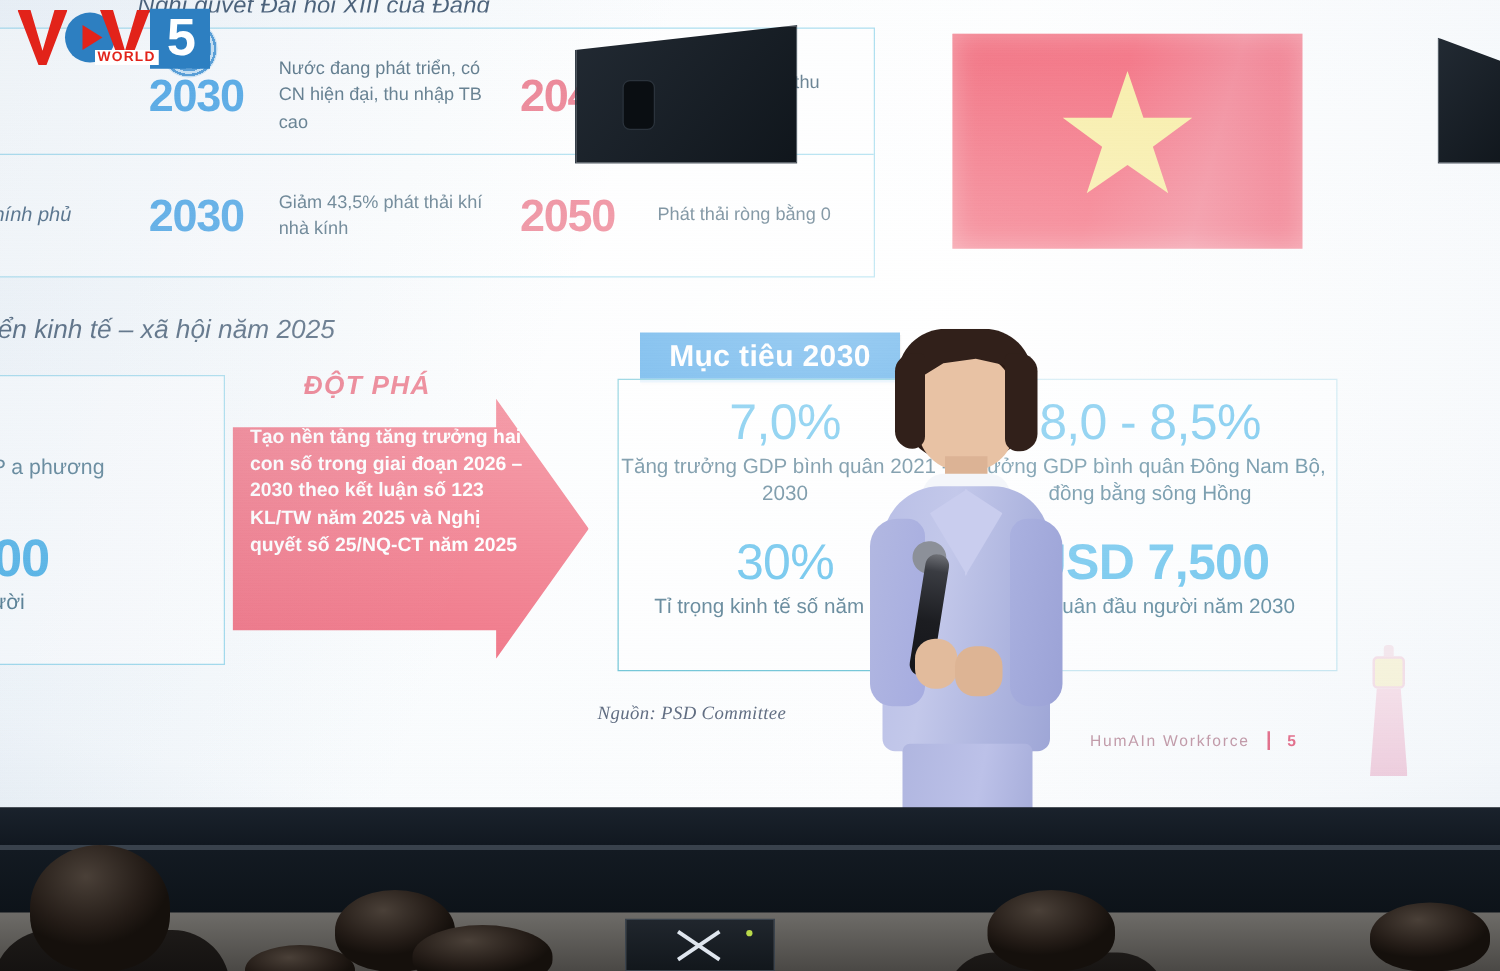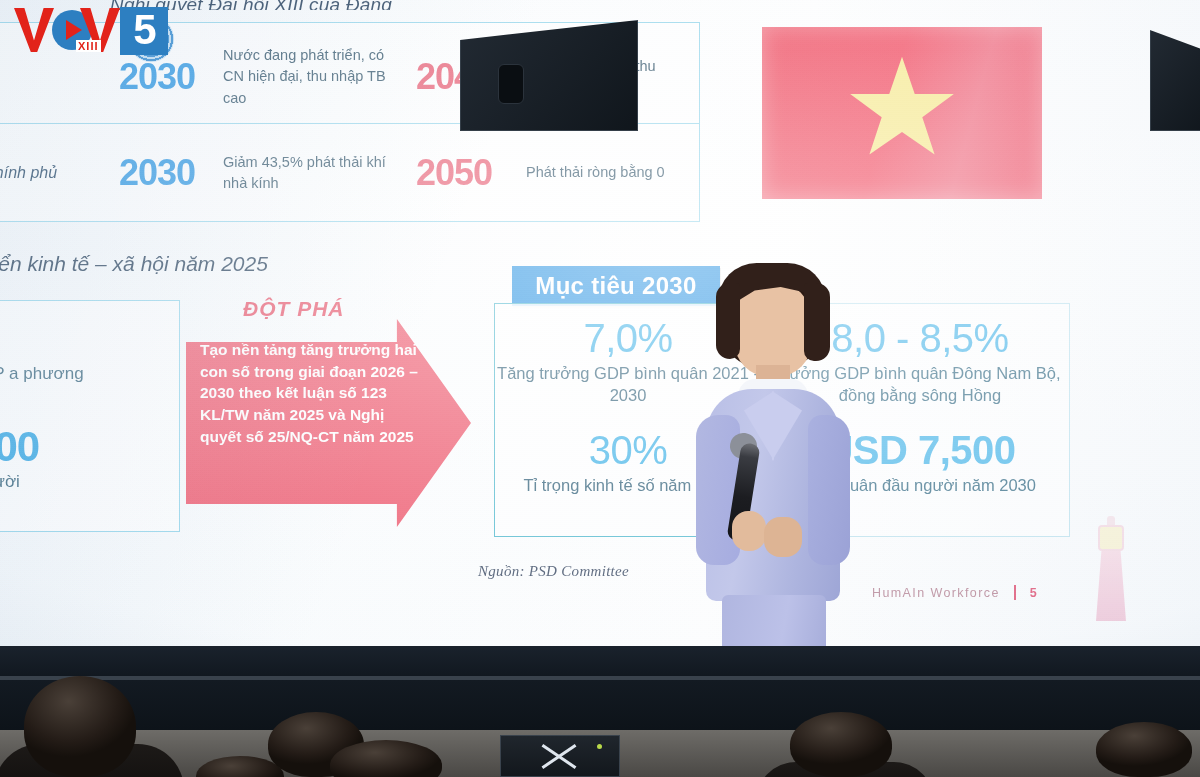--- a/index.html
+++ b/index.html
@@ -390,16 +390,16 @@
   <div class="head h4"></div>
   <div class="head h5"></div>
 
   <div id="vov">
     <div class="vov-ring"></div>
     <div class="vov-five">5</div>
     <div class="vv vv1"></div>
     <div class="vo-circle"></div>
     <div class="vo-tri"></div>
     <div class="vv vv3"></div>
-    <div class="vov-world">XIII</div>
+    <div class="vov-world">WORLD</div>
   </div>
 
 </div>
 
 </body></html>

